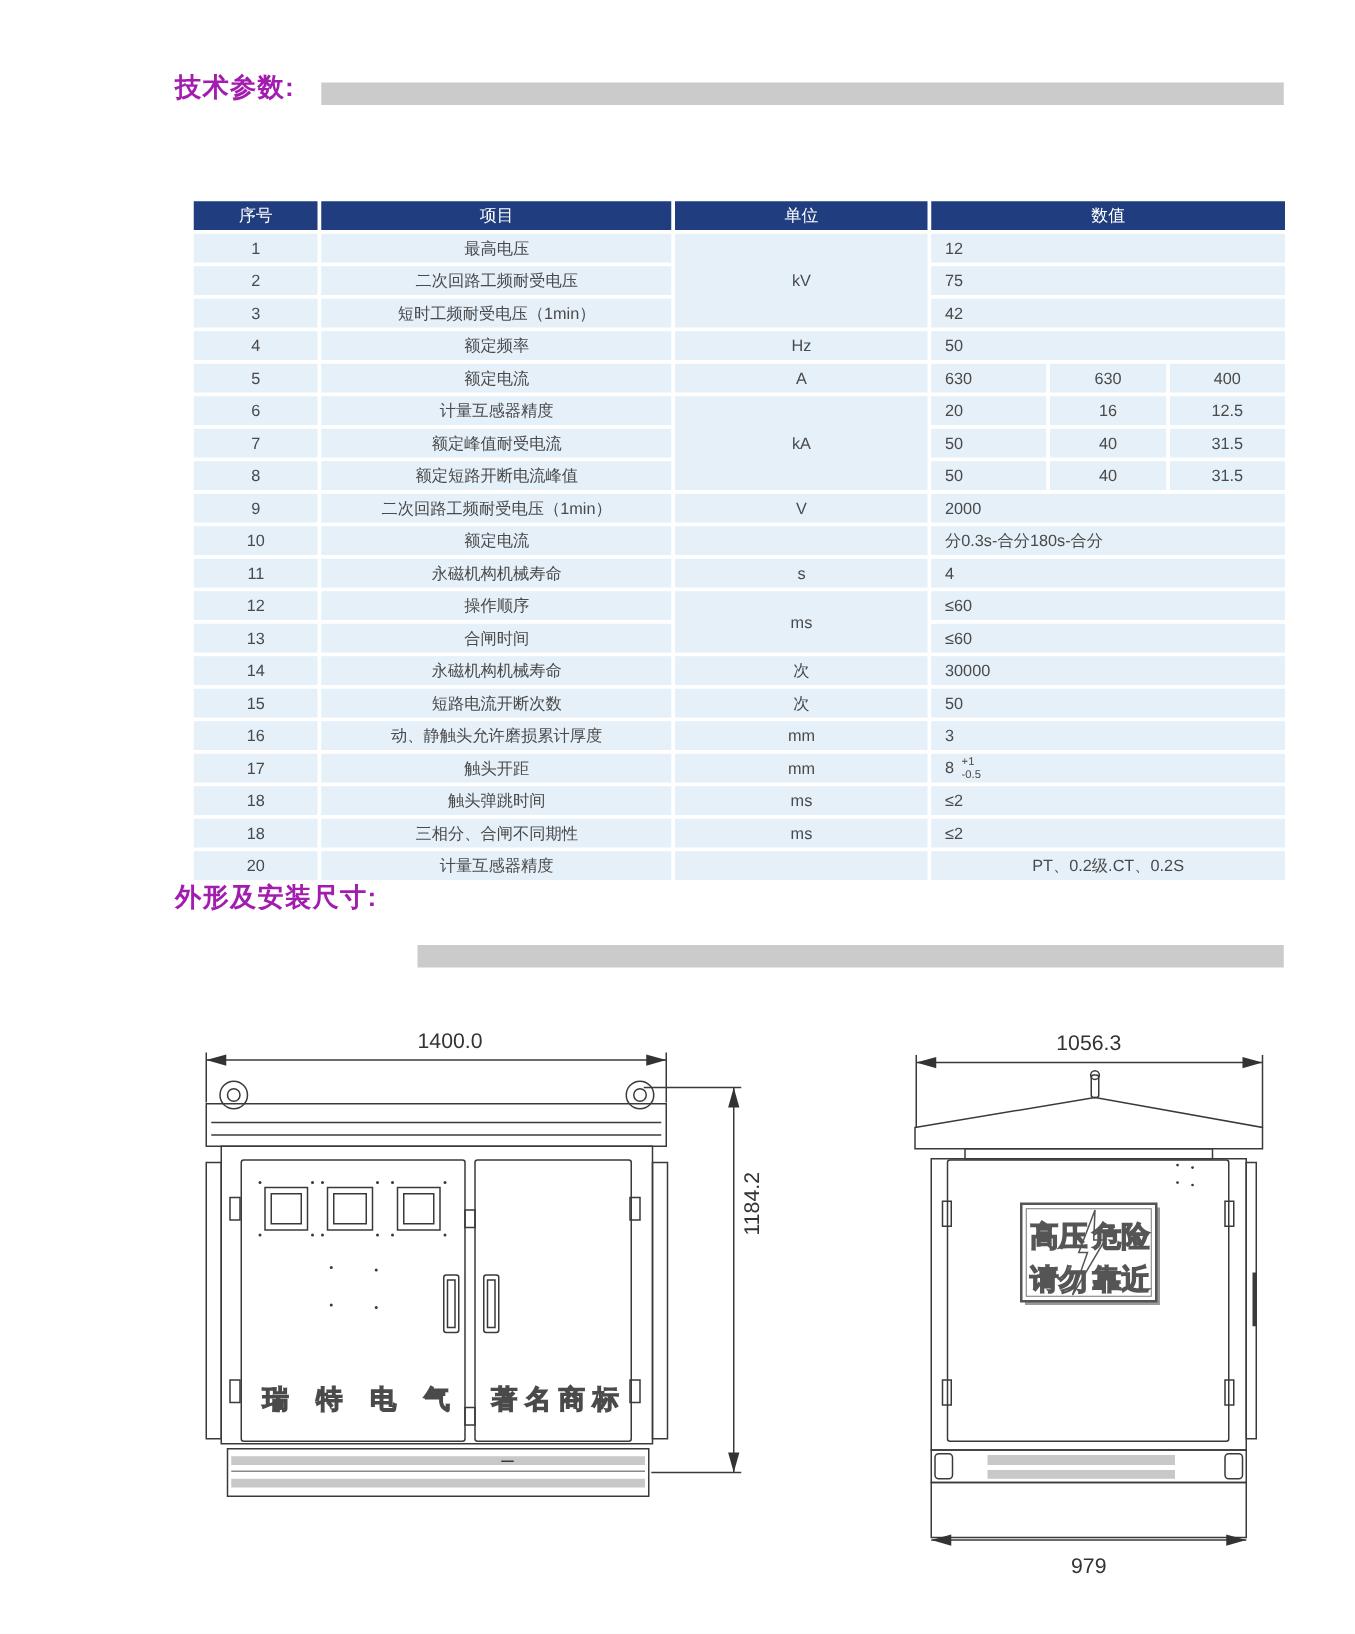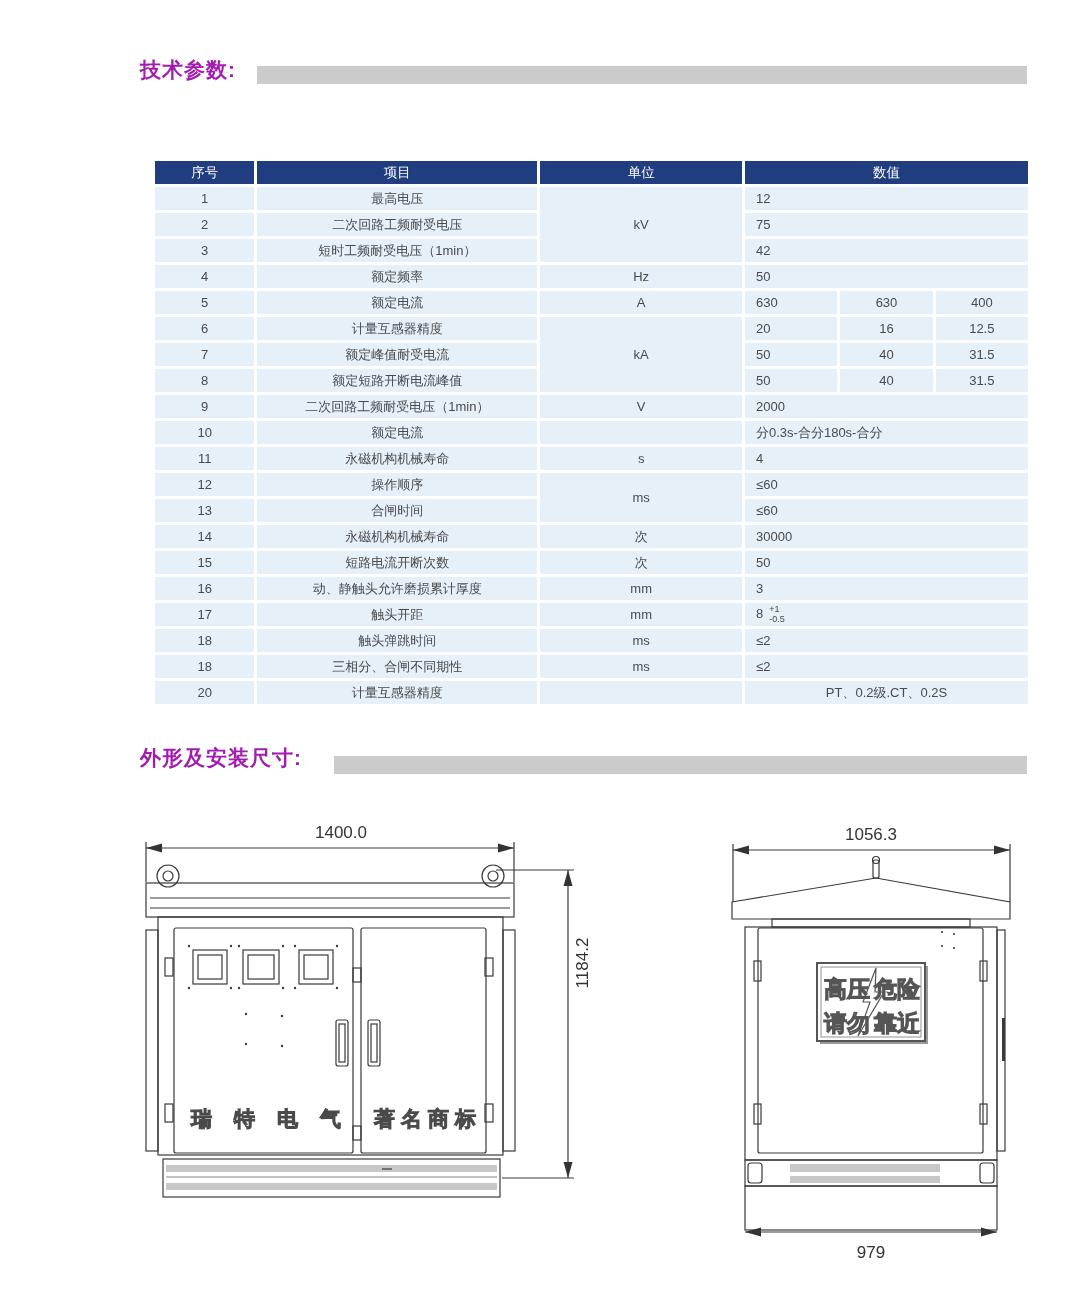--- a/index.html
+++ b/index.html
@@ -175,24 +175,24 @@
     </tr>
     <tr>
       <td>20</td>
       <td>计量互感器精度</td>
       <td></td>
       <td colspan="3" class="vc">PT、0.2级.CT、0.2S</td>
     </tr>
   </tbody>
     </table>
 
-  <div class="sec-title" style="left:140px; top:744px;">外形及安装尺寸:</div>
+  <div class="sec-title" style="left:140px; top:704px;">外形及安装尺寸:</div>
   <div class="graybar" style="left:334px; top:756px; width:693px;"></div>
 
-  <div class="drawing" style="left:136px; top:818px; width:465px; height:450px;">
+  <div class="drawing" style="left:155px; top:818px; width:465px; height:450px;">
     <svg width="465" height="450" viewBox="0 0 465 450">
       <g stroke="#3a3a3a" stroke-width="1.2" fill="none">
 
         <line x1="10" y1="24" x2="10" y2="64"></line>
         <line x1="378" y1="24" x2="378" y2="64"></line>
         <line x1="10" y1="30" x2="378" y2="30"></line>
 
         <rect x="10" y="65" width="368" height="34"></rect>
         <line x1="14" y1="80" x2="374" y2="80"></line>
         <line x1="14" y1="90" x2="374" y2="90"></line>

